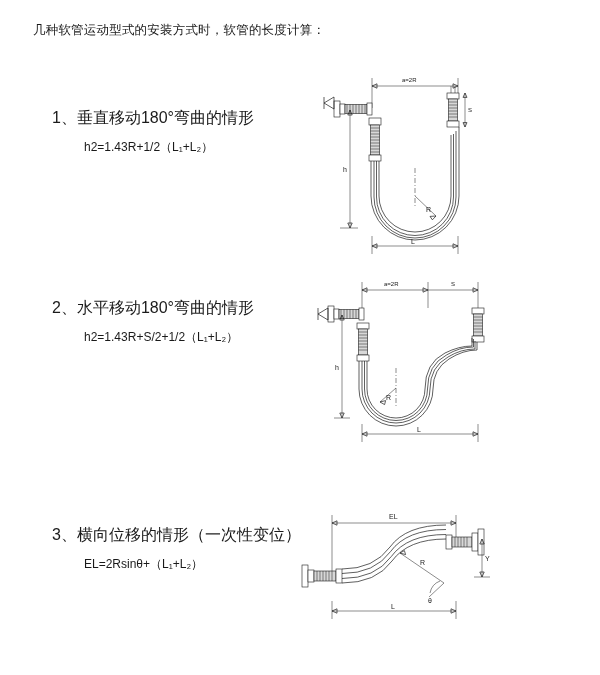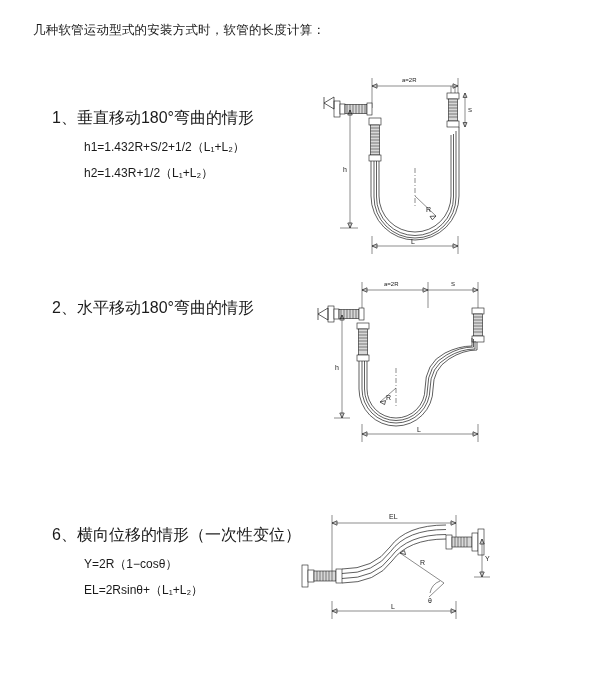--- a/index.html
+++ b/index.html
@@ -77,21 +77,20 @@
 </head>
 <body>
 
 <div class="page">
 
   <div class="doc-title">几种软管运动型式的安装方式时，软管的长度计算：</div>
 
   <div class="section sec1">
     <div class="heading">1、垂直移动180°弯曲的情形</div>
     <div class="formulas">
-      <div class="formula">h1=1.432R+S/2+1/2（L₁+L₂）</div>
       <div class="formula">h2=1.43R+1/2（L₁+L₂）</div>
     </div>
 
     <div class="fig fig1">
       <svg width="190" height="210" viewBox="0 0 190 210">
 
         <line class="thin" x1="62" y1="18" x2="148" y2="18"></line>
         <path class="ln" d="M62 18 l5 -2.2 v4.4 z" fill="#1a1a1a"></path>
         <path class="ln" d="M148 18 l-5 -2.2 v4.4 z" fill="#1a1a1a"></path>
         <text class="dimtxt" x="92" y="14">a=2R</text>
@@ -166,20 +165,21 @@
         <path class="ln" d="M155 25 l-2 4.4 h4 z" fill="#1a1a1a"></path>
         <path class="ln" d="M155 59 l-2 -4.4 h4 z" fill="#1a1a1a"></path>
         <text class="dimtxt" x="158" y="44">S</text>
       </svg>
     </div>
   </div>
 
   <div class="section sec2">
     <div class="heading">2、水平移动180°弯曲的情形</div>
     <div class="formulas">
+      <div class="formula">h2=1.43R+S/2+1/2（L₁+L₂）</div>
     </div>
 
     <div class="fig fig2">
       <svg width="190" height="180" viewBox="0 0 190 180">
 
         <line class="thin" x1="52" y1="22" x2="118" y2="22"></line>
         <path class="ln" d="M52 22 l5 -2.2 v4.4 z" fill="#1a1a1a"></path>
         <path class="ln" d="M118 22 l-5 -2.2 v4.4 z" fill="#1a1a1a"></path>
         <text class="dimtxt" x="74" y="18">a=2R</text>
         <line class="thin" x1="118" y1="22" x2="168" y2="22"></line>
@@ -243,23 +243,22 @@
         <path class="ln" d="M52 166 l5 -2.2 v4.4 z" fill="#1a1a1a"></path>
         <path class="ln" d="M168 166 l-5 -2.2 v4.4 z" fill="#1a1a1a"></path>
         <text class="dimtxt2" x="107" y="164">L</text>
         <line class="thin" x1="52" y1="156" x2="52" y2="174"></line>
         <line class="thin" x1="168" y1="156" x2="168" y2="174"></line>
       </svg>
     </div>
   </div>
 
   <div class="section sec3">
-    <div class="heading">6、横向位移的情形（一次性变位）</div>
+    <div class="heading">3、横向位移的情形（一次性变位）</div>
     <div class="formulas">
-      <div class="formula">Y=2R（1−cosθ）</div>
       <div class="formula">EL=2Rsinθ+（L₁+L₂）</div>
     </div>
 
     <div class="fig fig3">
       <svg width="200" height="140" viewBox="0 0 200 140">
 
         <line class="thin" x1="36" y1="18" x2="160" y2="18"></line>
         <path class="ln" d="M36 18 l5 -2.2 v4.4 z" fill="#1a1a1a"></path>
         <path class="ln" d="M160 18 l-5 -2.2 v4.4 z" fill="#1a1a1a"></path>
         <text class="dimtxt2" x="93" y="14">EL</text>

